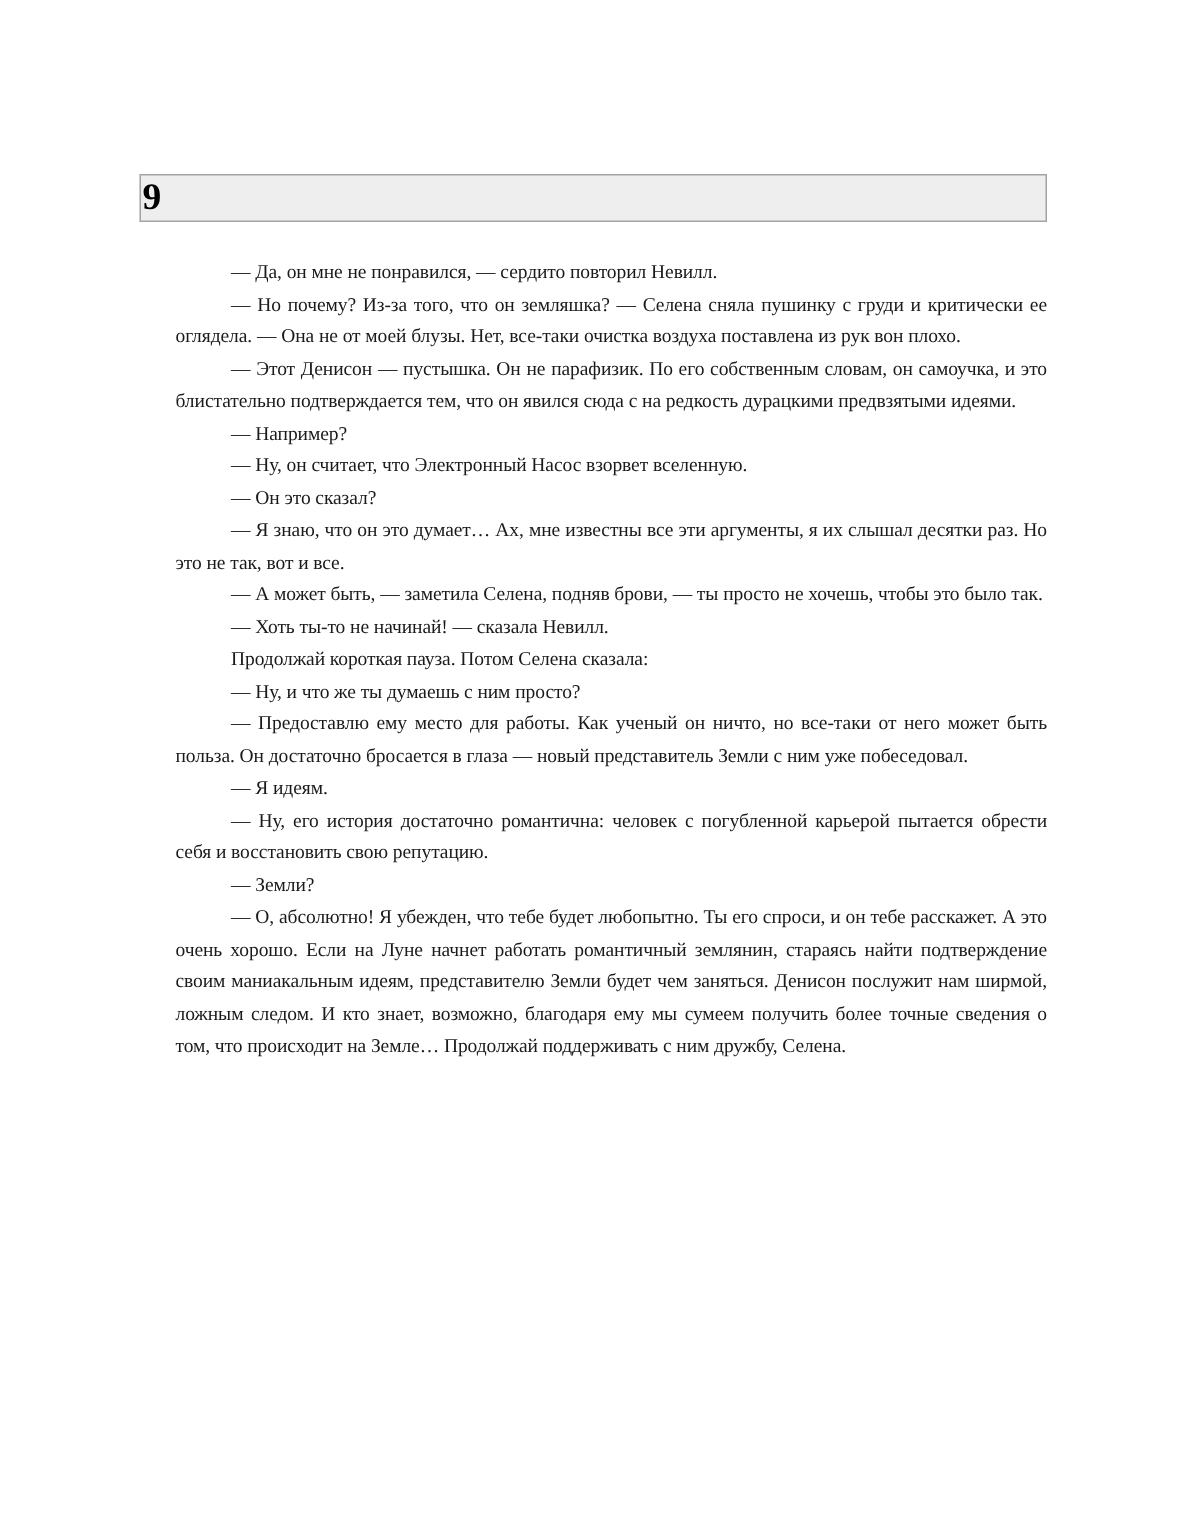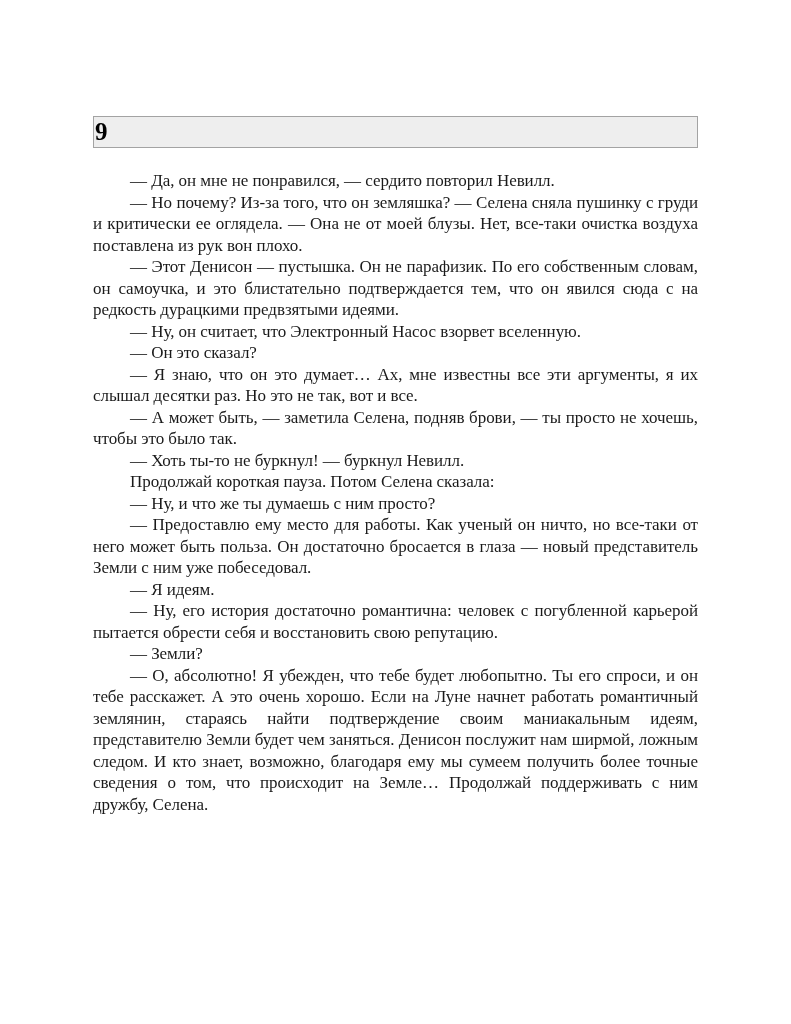--- a/index.html
+++ b/index.html
@@ -28,44 +28,46 @@
       background: #eeeeee;
       border: 1px solid #a3a3a3;
       padding: 0 0 0 1px;
       font-weight: bold;
       font-size: 25px;
       line-height: 30px;
       color: #000;
     }
     .body-text {
       margin-top: 22px;
-      font-size: 17px;
+      font-size: 13px;
       line-height: 21.5px;
       text-align: justify;
       letter-spacing: -0.05px;
+      margin-left: 24px;
     }
     .body-text p {
       margin: 0;
       text-indent: 37px;
     }
   </style>
 </head>
 <body>
 
 <div class="page">
   <div class="chapter-heading">9</div>
   <div class="body-text">
     <p>— Да, он мне не понравился, — сердито повторил Невилл.</p>
     <p>— Но почему? Из-за того, что он земляшка? — Селена сняла пушинку с груди и критически ее оглядела. — Она не от моей блузы. Нет, все-таки очистка воздуха поставлена из рук вон плохо.</p>
     <p>— Этот Денисон — пустышка. Он не парафизик. По его собственным словам, он самоучка, и это блистательно подтверждается тем, что он явился сюда с на редкость дурацкими предвзятыми идеями.</p>
+    <p>— Например?</p>
     <p>— Ну, он считает, что Электронный Насос взорвет вселенную.</p>
     <p>— Он это сказал?</p>
     <p>— Я знаю, что он это думает… Ах, мне известны все эти аргументы, я их слышал десятки раз. Но это не так, вот и все.</p>
     <p>— А может быть, — заметила Селена, подняв брови, — ты просто не хочешь, чтобы это было так.</p>
-    <p>— Хоть ты-то не буркнул! — буркнул Невилл.</p>
+    <p>— Хоть ты-то не начинай! — сказала Невилл.</p>
     <p>Продолжай короткая пауза. Потом Селена сказала:</p>
     <p>— Ну, и что же ты думаешь с ним просто?</p>
     <p>— Предоставлю ему место для работы. Как ученый он ничто, но все-таки от него может быть польза. Он достаточно бросается в глаза — новый представитель Земли с ним уже побеседовал.</p>
     <p>— Я идеям.</p>
     <p>— Ну, его история достаточно романтична: человек с погубленной карьерой пытается обрести себя и восстановить свою репутацию.</p>
     <p>— Земли?</p>
     <p>— О, абсолютно! Я убежден, что тебе будет любопытно. Ты его спроси, и он тебе расскажет. А это очень хорошо. Если на Луне начнет работать романтичный землянин, стараясь найти подтверждение своим маниакальным идеям, представителю Земли будет чем заняться. Денисон послужит нам ширмой, ложным следом. И кто знает, возможно, благодаря ему мы сумеем получить более точные сведения о том, что происходит на Земле… Продолжай поддерживать с ним дружбу, Селена.</p>
   </div>
 </div>
 

